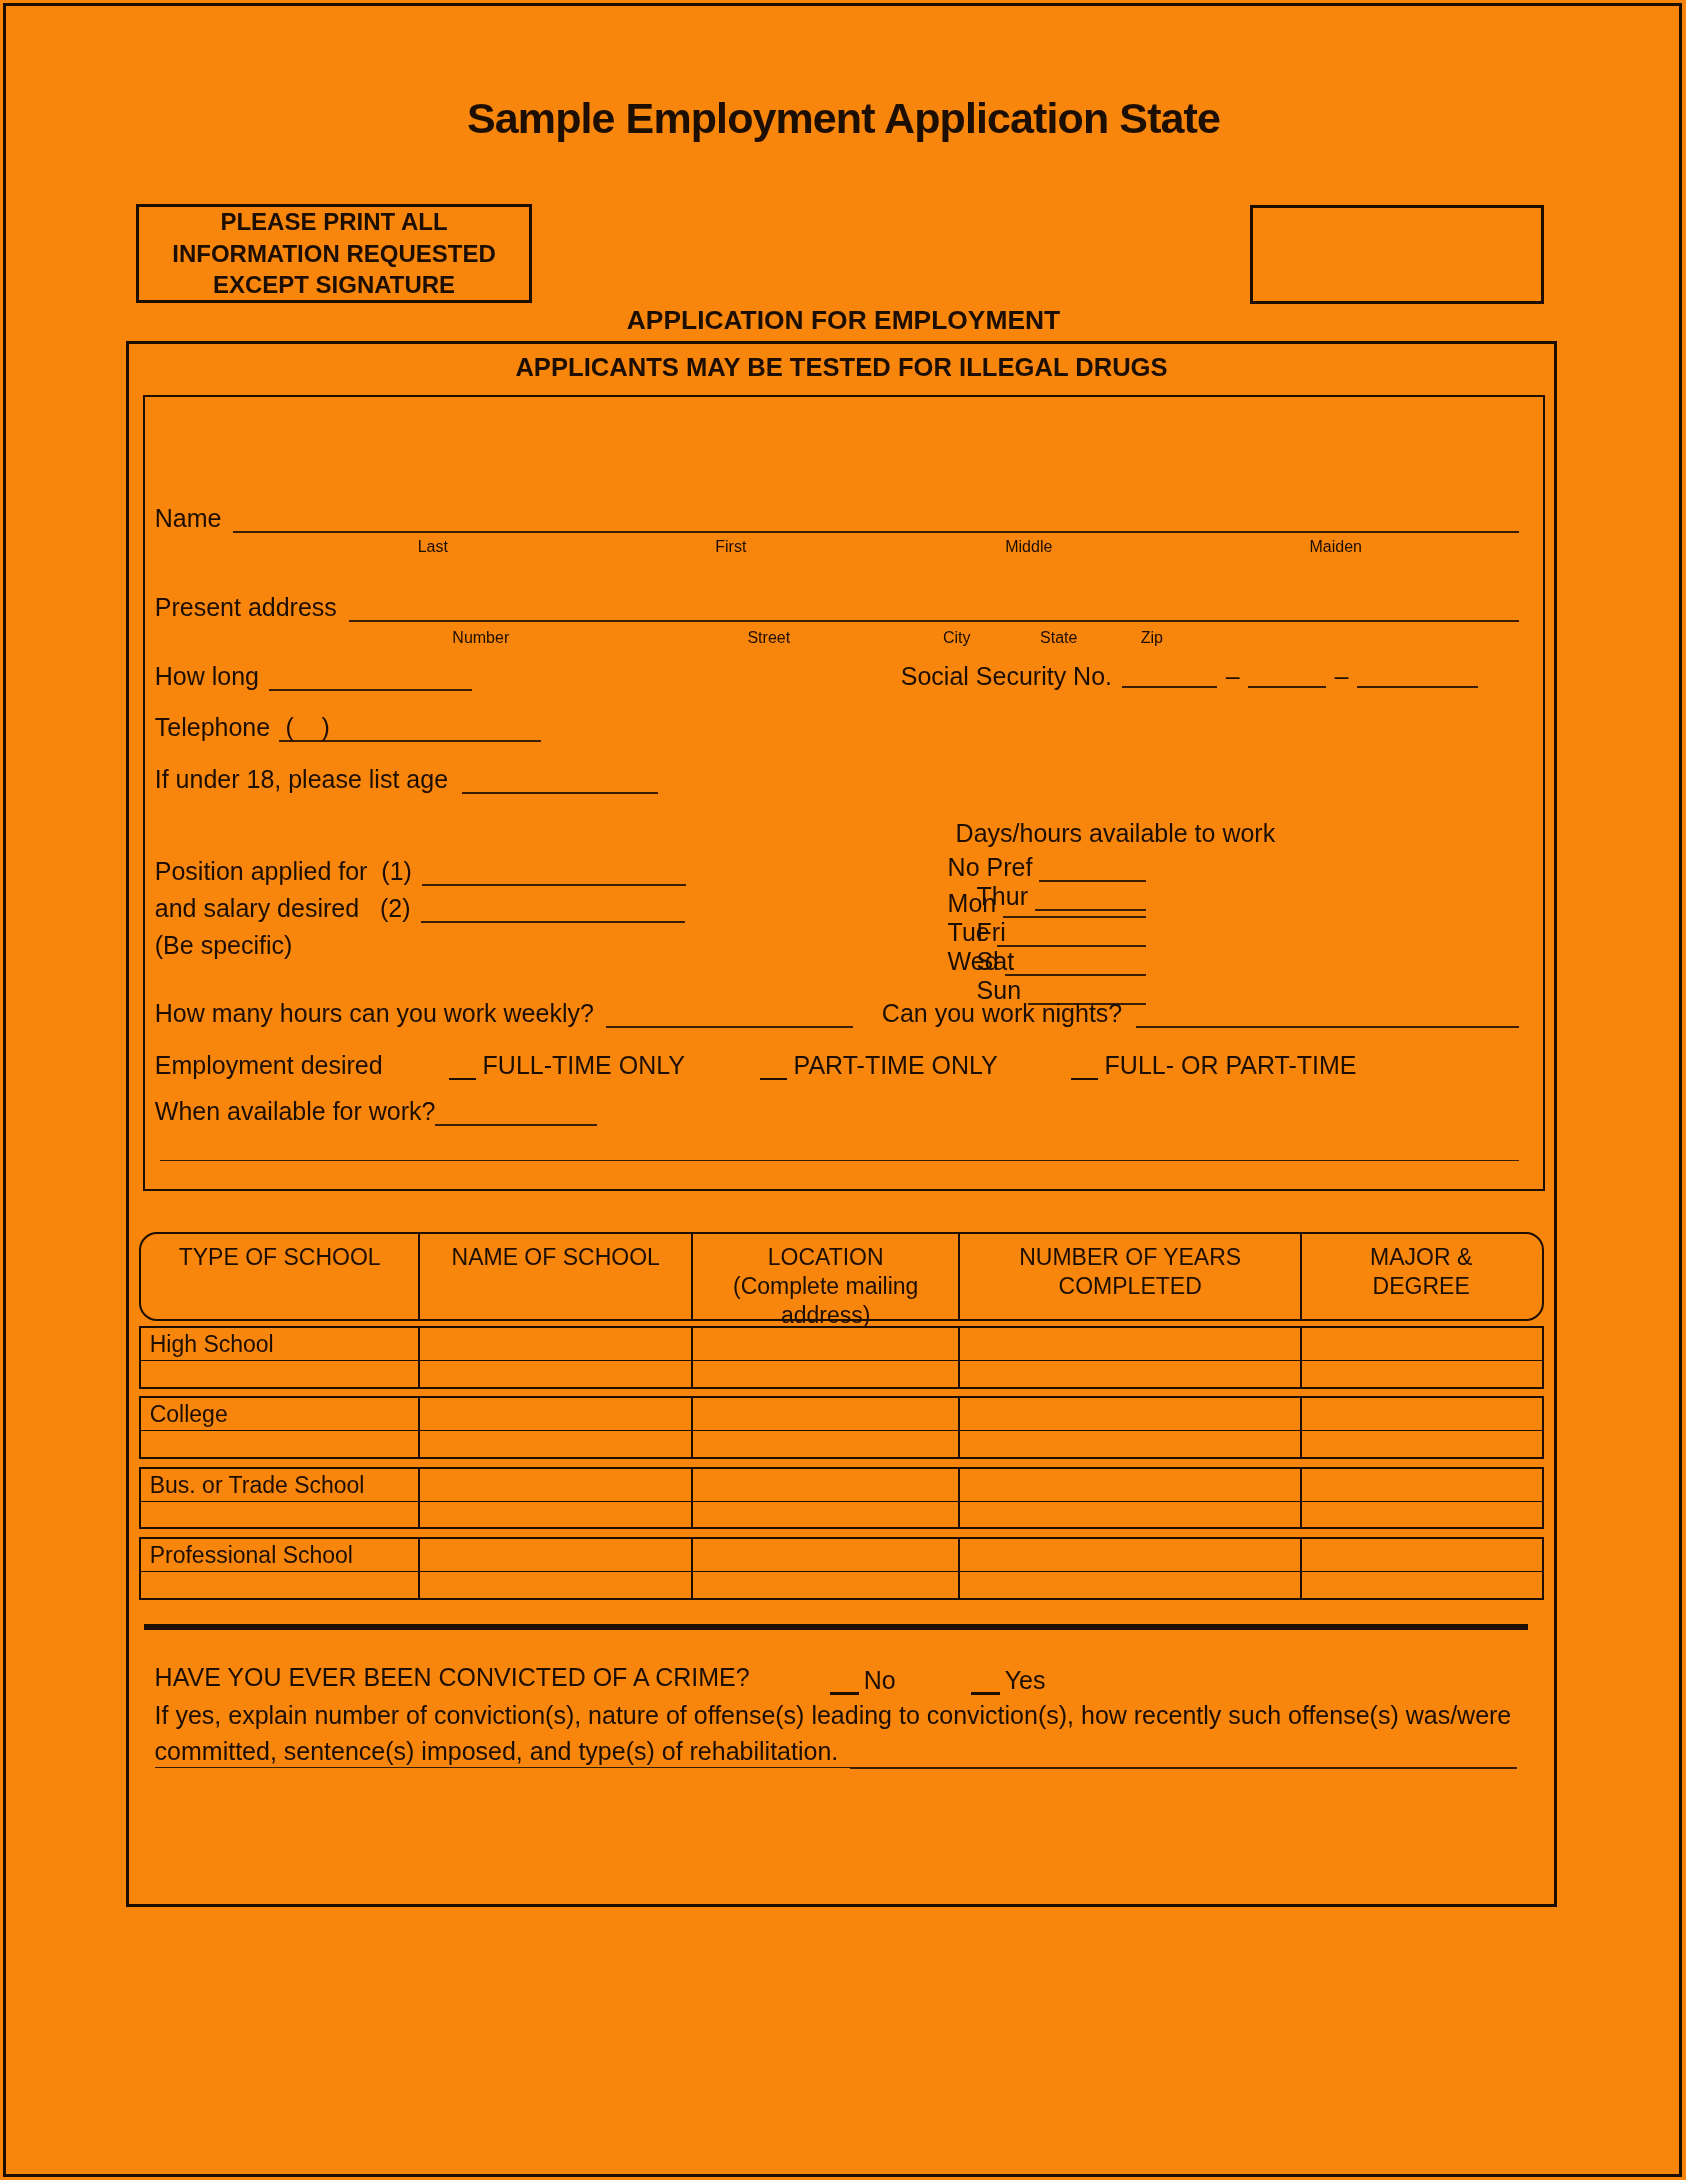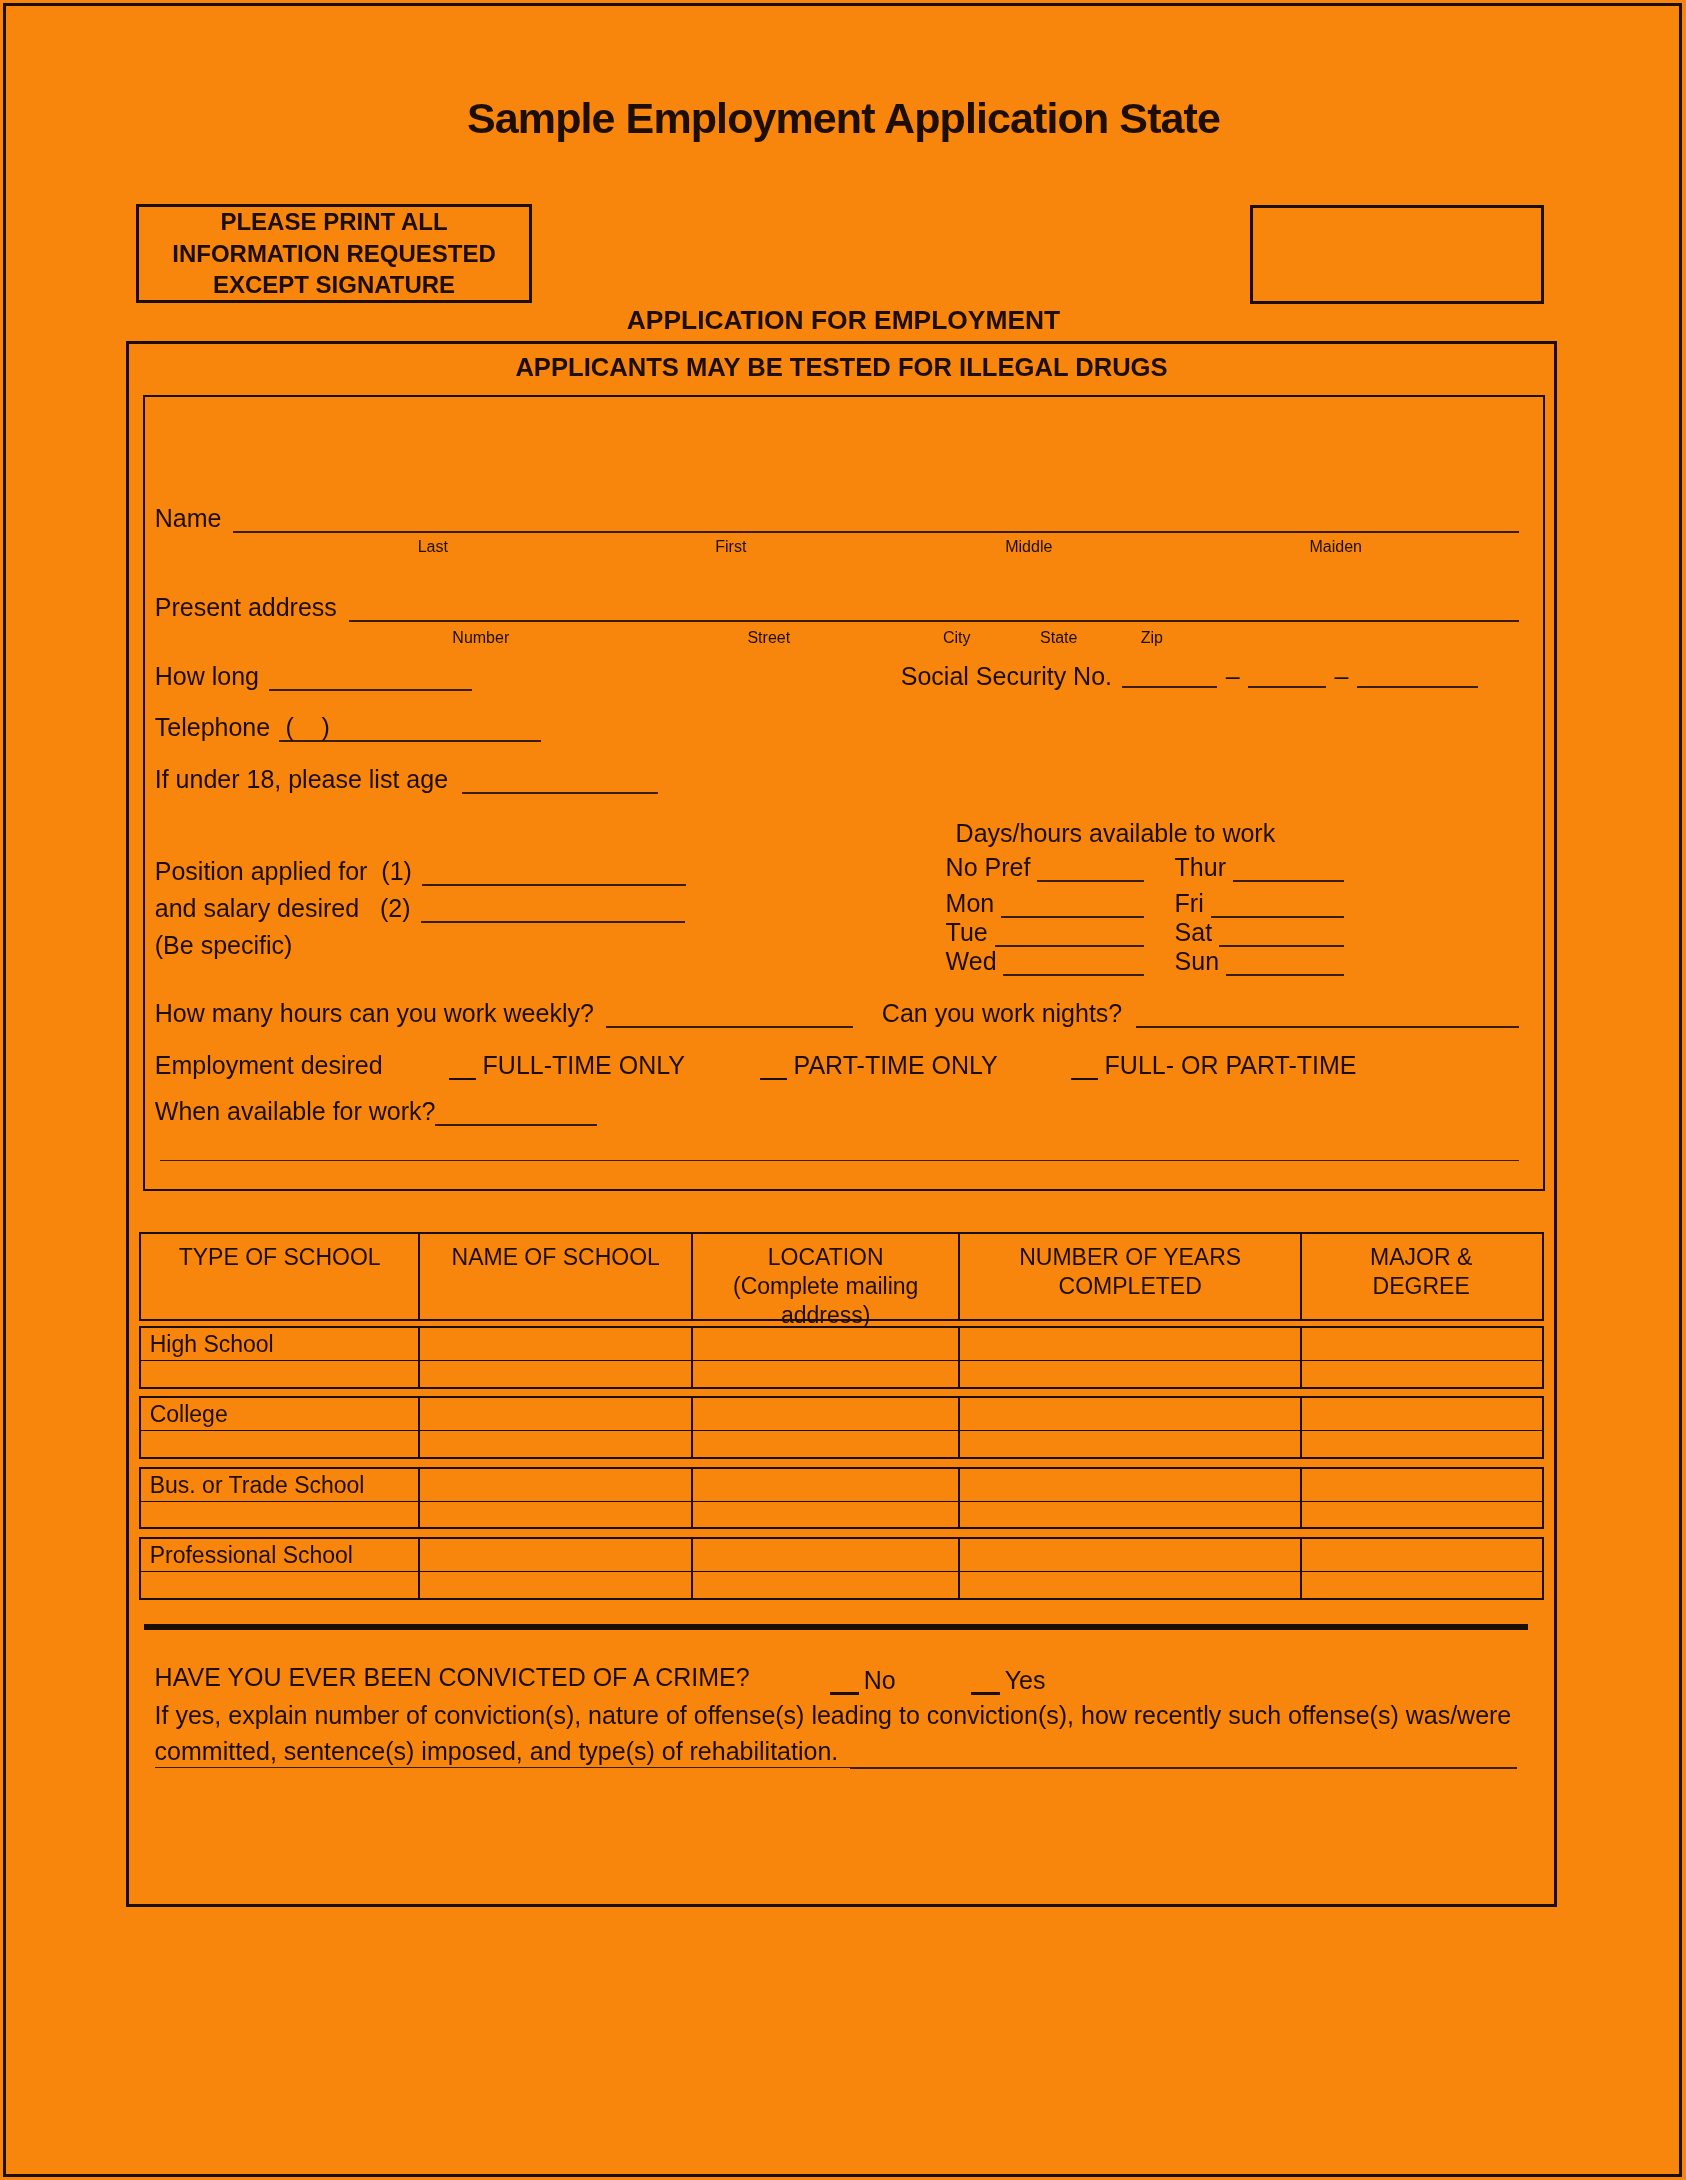--- a/index.html
+++ b/index.html
@@ -54,30 +54,30 @@
   }
   .abs-row{position:absolute;left:10.2px;right:24px;display:flex;align-items:flex-end;}
   .ul{border-bottom:2.6px solid #3a1d05;display:inline-block;height:25.6px;box-sizing:border-box;}
   .lbl{white-space:pre;}
   .bold{font-weight:700;}
   .grow{flex:1 1 auto;}
   .subs{position:absolute;left:10.2px;right:24px;height:22px;}
   .subs span{position:absolute;transform:translateX(-50%);font-size:16px;white-space:nowrap;}
   .dash{padding:0 8.5px;font-size:25px;}
   .phone-box{width:262px;margin-left:8.5px;border-bottom:2.6px solid #3a1d05;height:29px;box-sizing:border-box;padding-left:6.8px;white-space:pre;}
-  .day-row{display:flex;align-items:flex-end;height:29px;}
+  .day-row{display:flex;align-items:flex-end;height:29px;flex-direction:column;}
   .day-c1{display:flex;width:198px;align-items:flex-end;}
   .day-c2{display:flex;width:169px;margin-left:31px;align-items:flex-end;}
   .day-lbl{white-space:pre;}
   .day-line{flex:1 1 auto;border-bottom:2.6px solid #3a1d05;height:22px;margin-left:6.8px;}
   .opt{position:absolute;bottom:0;display:flex;align-items:flex-end;}
   .opt .blank{width:27px;height:19px;border-bottom:2.6px solid var(--ink);display:inline-block;}
   .opt .olbl{margin-left:6.8px;white-space:pre;}
   .edu-table{position:absolute;left:10.2px;top:888px;width:1405px;}
-  .edu-grid{display:grid;grid-template-columns:277px 273px 267px 342px 240px;}
+  .edu-grid{display:grid;grid-template-columns:277px 273px 267px 342px 240px;border-radius:18px;}
   .edu-header{border:2.6px solid var(--ink);}
   .eh{border-left:2.6px solid var(--ink);height:85px;box-sizing:border-box;
       text-align:center;font-size:23px;line-height:29px;padding-top:8.5px;}
   .eh:first-child{border-left:none;}
   .edu-pair{border:2.6px solid var(--ink);margin-top:7.7px;}
   .edu-pair.first{margin-top:5.1px;}
   .er{display:grid;grid-template-columns:277px 273px 267px 342px 240px;}
   .er1{height:32px;border-bottom:1.7px solid var(--ink);}
   .er2{height:25.6px;}
   .ec{border-left:2.6px solid var(--ink);box-sizing:border-box;font-size:23px;line-height:32px;padding-left:8.5px;white-space:nowrap;overflow:hidden;}

